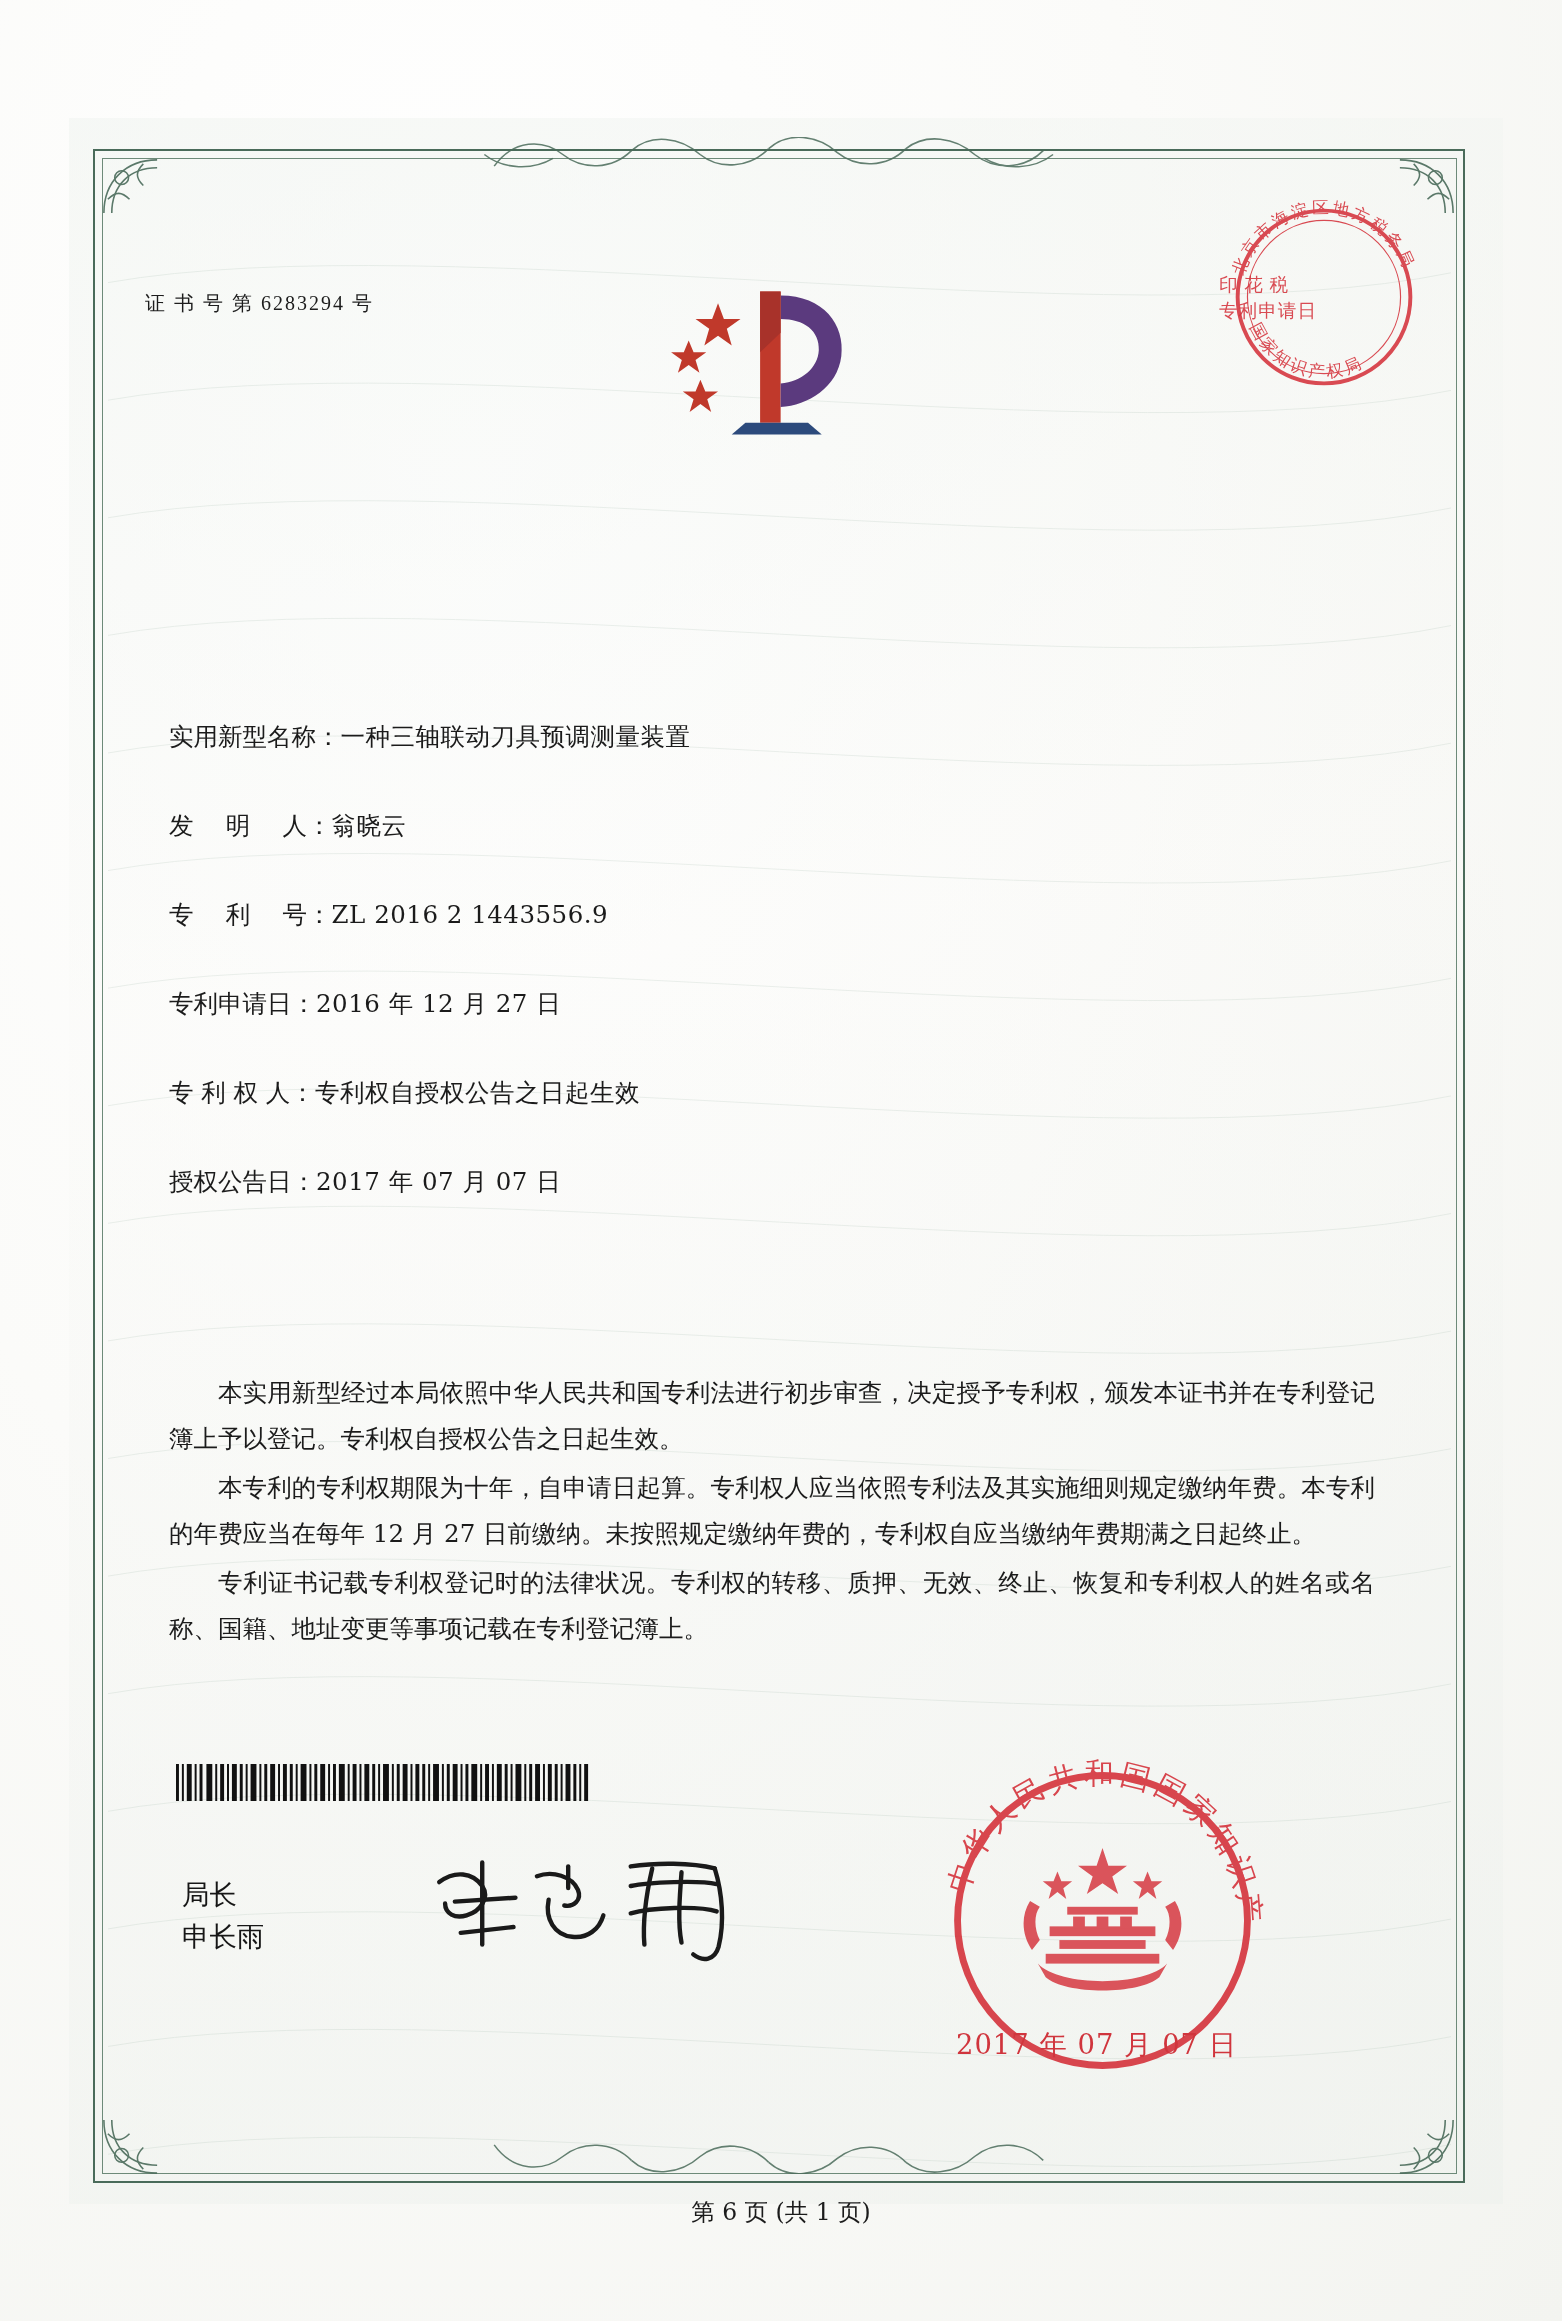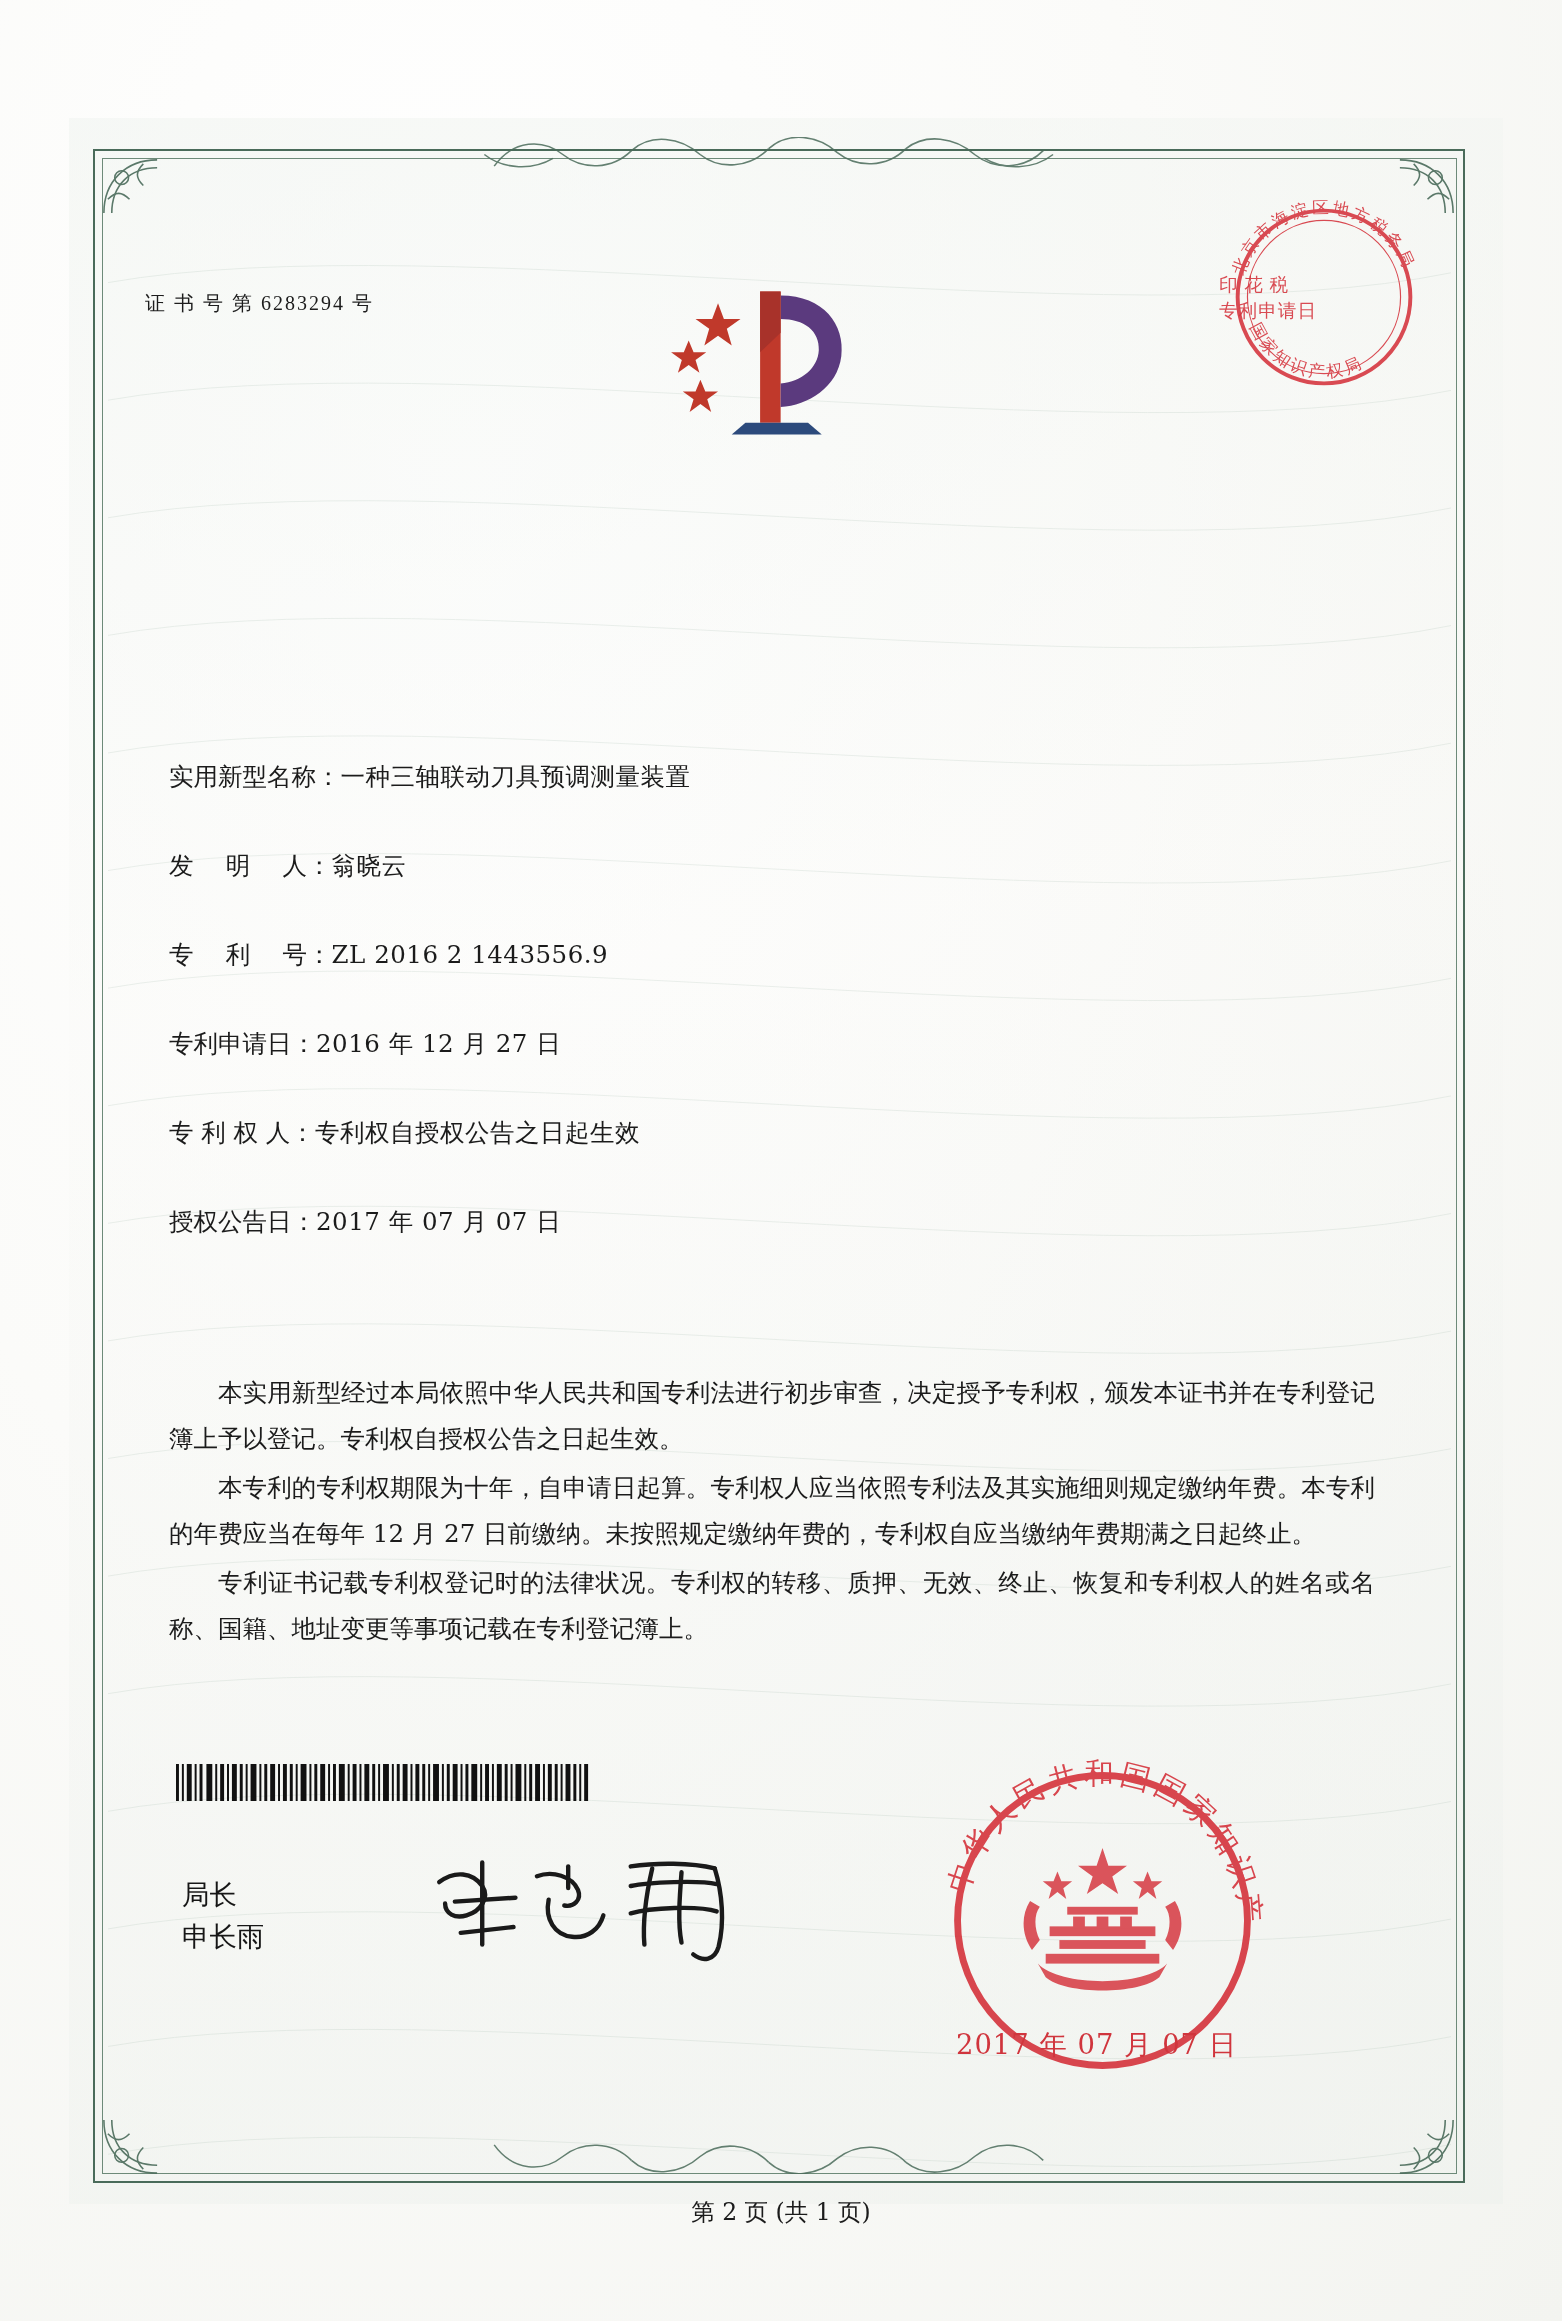--- a/index.html
+++ b/index.html
@@ -128,21 +128,20 @@
     top: 720px;
     width: 1176px;
   }
   .field-row {
     display: flex;
     align-items: baseline;
     margin-bottom: 56px;
     font-size: 24.5px;
     color: #1b1b1b;
     white-space: nowrap;
-    margin-top: 40px;
   }
   .field-label {
     display: inline-block;
     font-family: "DejaVu Serif", serif;
     letter-spacing: 0px;
   }
   .field-value {
     font-family: "DejaVu Serif", serif;
     letter-spacing: 0.5px;
   }
@@ -476,16 +475,16 @@
       <rect x="140" y="166" width="12" height="12"></rect>
       <rect x="164" y="166" width="12" height="12"></rect>
       <rect x="188" y="166" width="12" height="12"></rect>
       <path d="M104,214 C126,238 214,238 236,214 L228,228 C208,246 132,246 112,228 Z"></path>
       <path d="M96,150 C86,166 88,186 98,200 L106,190 C100,178 100,164 106,156 Z"></path>
       <path d="M244,150 C254,166 252,186 242,200 L234,190 C240,178 240,164 234,156 Z"></path>
     </g>
   </svg>
   <div class="stamp-date">2017 年 07 月 07 日</div>
 
-  <div class="footer">第 2 页 (共 1 页)</div>
+  <div class="footer">第 6 页 (共 1 页)</div>
 
 </div>
 
 
 </body></html>

